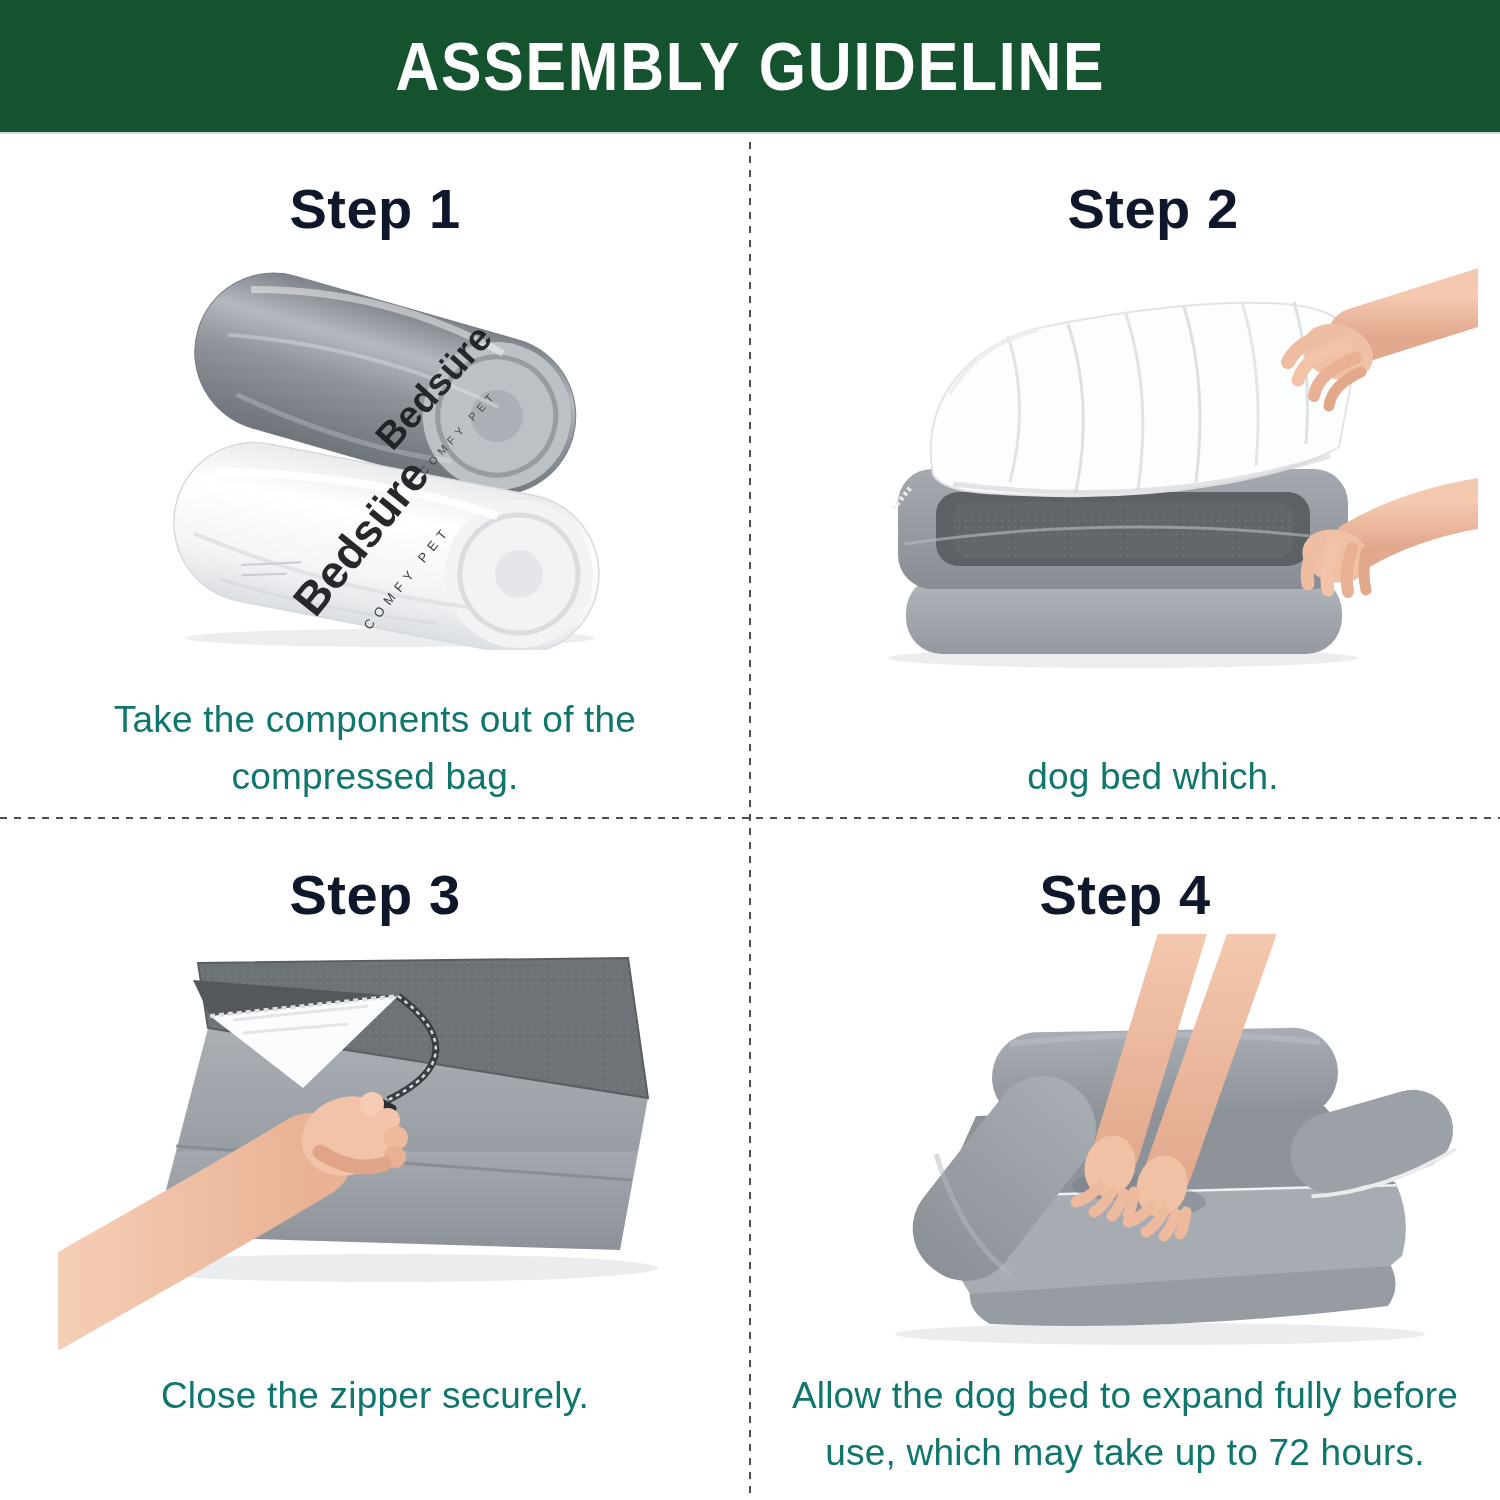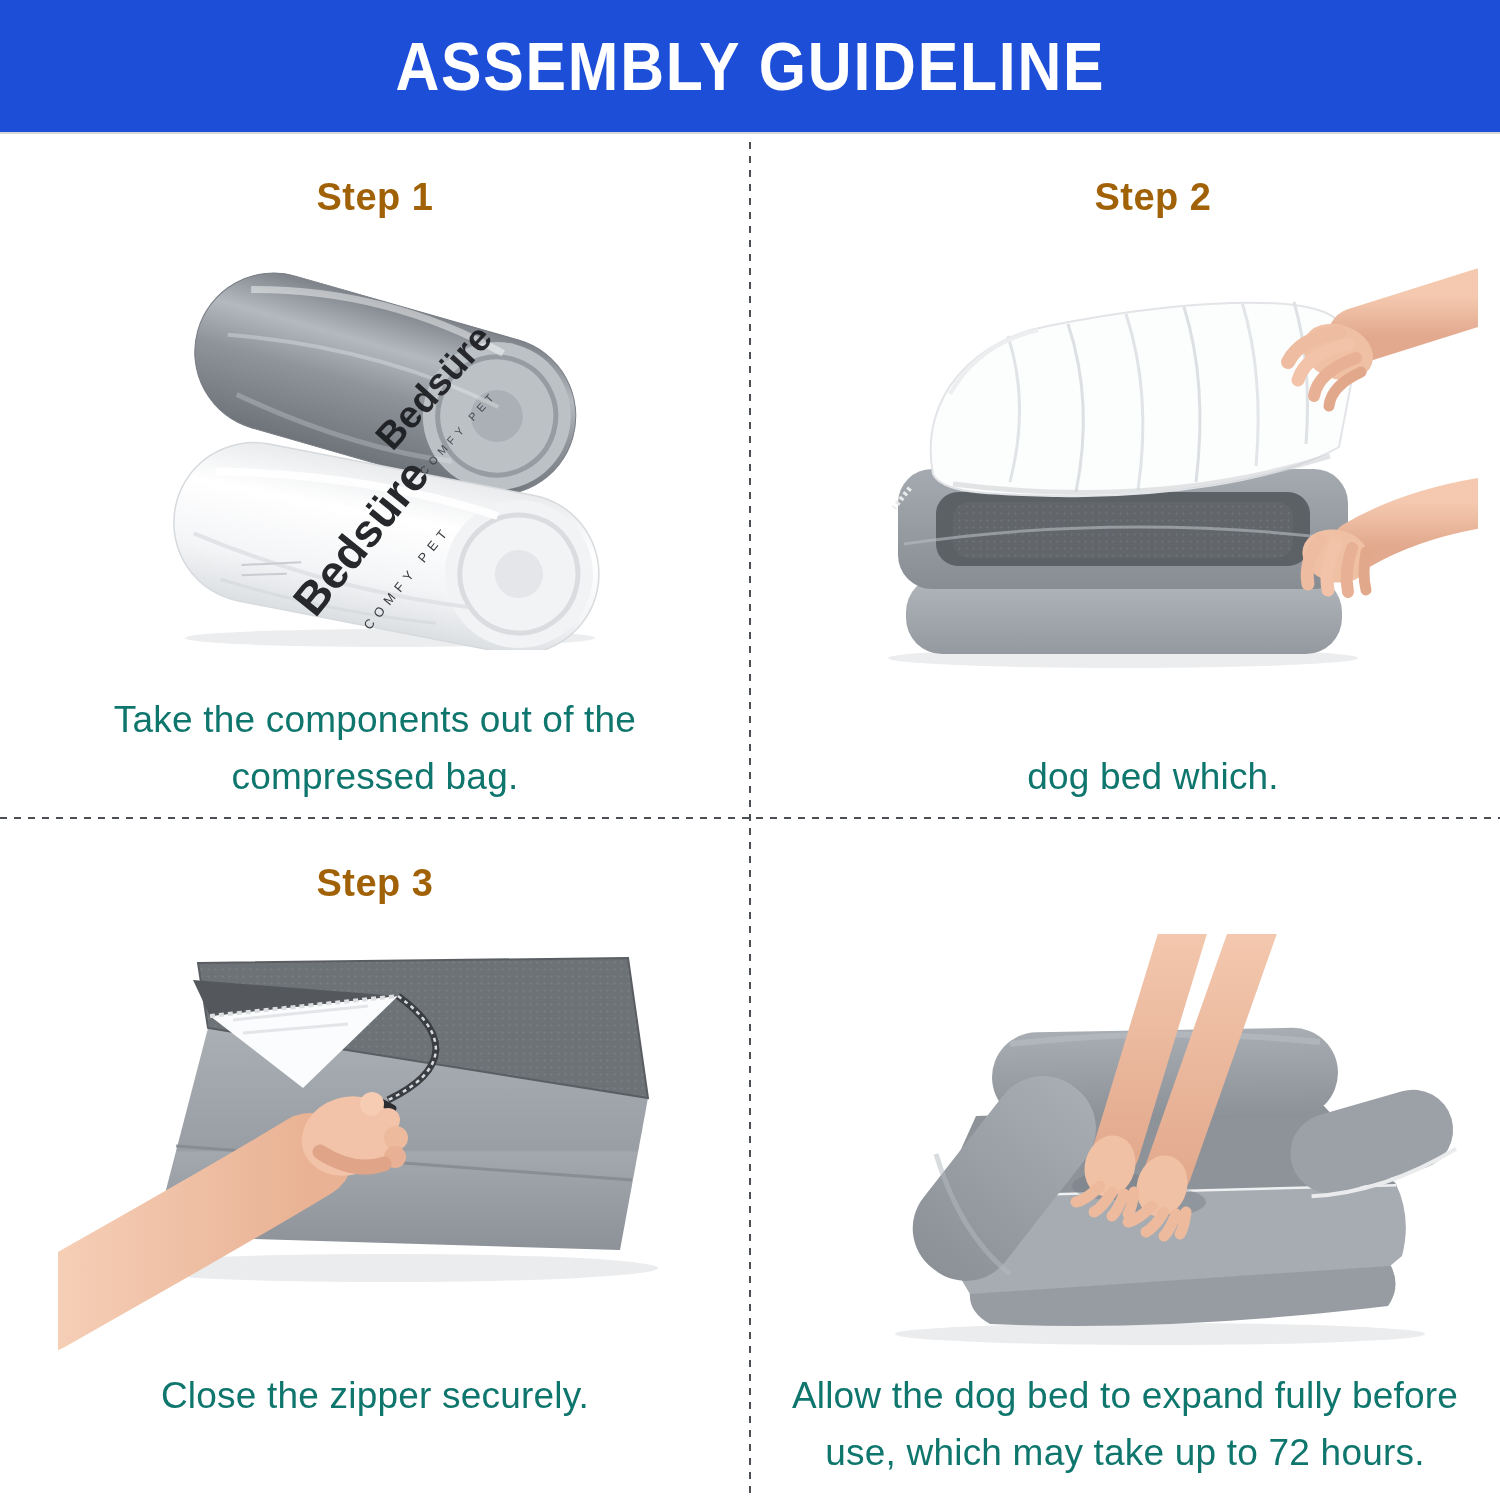--- a/index.html
+++ b/index.html
@@ -1,40 +1,40 @@
 <!DOCTYPE html>
 <html><head>
 <meta charset="utf-8">
 <style>
   html,body{margin:0;padding:0;background:#ffffff;}
   body{width:1500px;height:1500px;position:relative;overflow:hidden;
        font-family:"Liberation Sans", sans-serif;}
   .page{position:absolute;inset:0;width:1500px;height:1500px;background:#ffffff;}
 
   
-  .header{position:absolute;left:0;top:0;width:1500px;height:132px;background:#1d4ed8;
+  .header{position:absolute;left:0;top:0;width:1500px;height:132px;background:#14532d;
           border-bottom:2px solid #d6d7d9;display:flex;align-items:center;justify-content:center;}
   .header-title{color:#ffffff;font-size:69px;font-weight:700;letter-spacing:2px;
                 transform:scaleX(0.88);transform-origin:center;white-space:nowrap;}
 
   
   .divider-v{position:absolute;left:749px;top:142px;width:2px;height:1358px;
      background:repeating-linear-gradient(to bottom,#4b4e53 0px,#4b4e53 7px,transparent 7px,transparent 14px);}
   .divider-h{position:absolute;left:0;top:817px;width:1500px;height:2px;
      background:repeating-linear-gradient(to right,#4b4e53 0px,#4b4e53 7px,transparent 7px,transparent 14px);}
 
   
   .panel{position:absolute;overflow:visible;}
   #panel1{left:0;    top:132px;width:750px;height:686px;}
   #panel2{left:778px; top:132px;width:750px;height:686px;}
   #panel3{left:0;    top:818px;width:750px;height:682px;}
   #panel4{left:750px; top:818px;width:750px;height:682px;}
 
   .step-title{margin:0;position:absolute;left:0;top:44px;width:100%;text-align:center;
-              font-size:38px;font-weight:700;color:#a16207;letter-spacing:0.5px;}
+              font-size:56px;font-weight:700;color:#0f172a;letter-spacing:0.5px;}
   .caption{position:absolute;left:0;width:100%;text-align:center;color:#0f766e;
            font-size:37px;font-weight:300;line-height:57px;letter-spacing:0.2px;}
   #panel1 .caption,#panel2 .caption{top:522px;}
   #panel3 .caption,#panel4 .caption{top:512px;}
 
   .illus{position:absolute;}
   #illus1{left:160px;top:118px;}
   #illus2{left:80px; top:112px;}
   #illus3{left:58px; top:120px;}
   #illus4{left:100px;top:116px;}
@@ -230,20 +230,21 @@
         <path d="M262,214 q34,22 64,12" stroke="#e0a488" stroke-width="15" stroke-linecap="round" fill="none"></path>
       </g>
     </svg>
 
     <p class="caption">
       <span>Close the zipper securely.</span>
     </p>
   </div>
 
   <div class="panel" id="panel4">
+    <h2 class="step-title">Step 4</h2>
 
     <svg class="illus" id="illus4" width="620" height="420" viewBox="0 0 620 420">
       <defs>
         <linearGradient id="bol4" x1="0" y1="0" x2="0" y2="1">
           <stop offset="0" stop-color="#a7adb3"></stop>
             <stop offset="1" stop-color="#8b9197"></stop>
         </linearGradient>
         <linearGradient id="skin4" x1="0" y1="0" x2="0" y2="1">
           <stop offset="0" stop-color="#f4c9af"></stop>
             <stop offset="1" stop-color="#e3aa8e"></stop>

